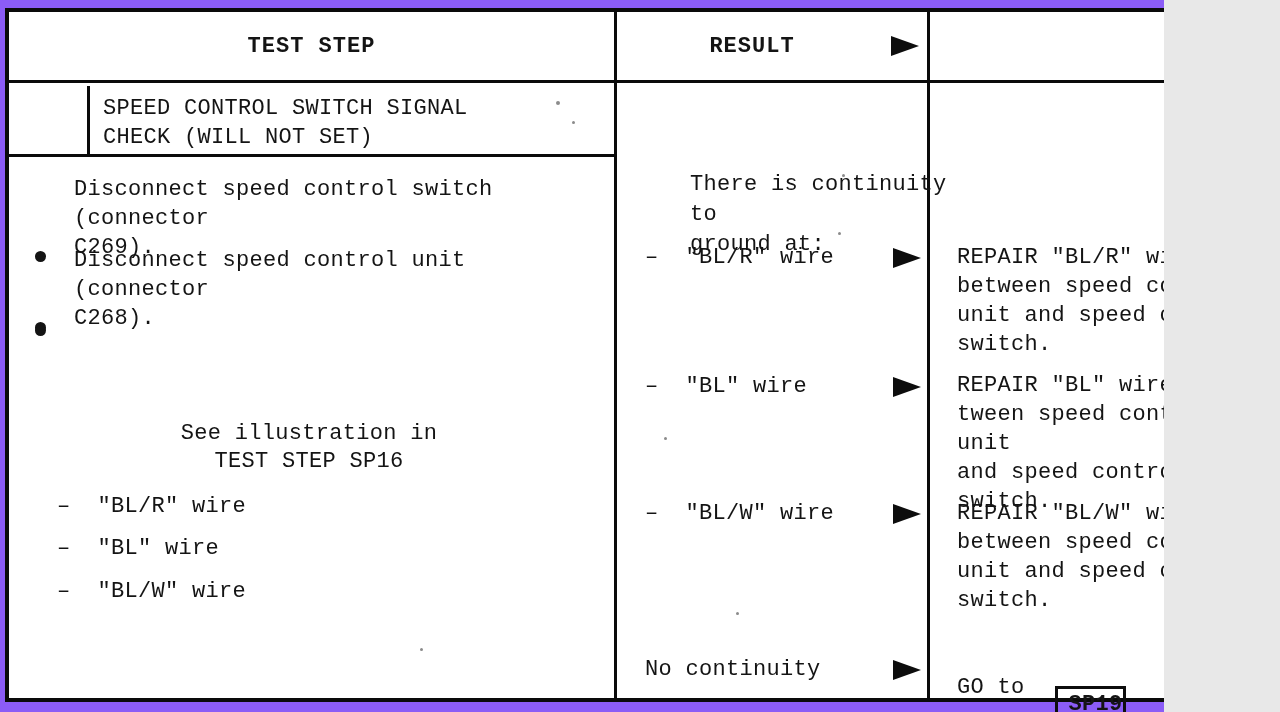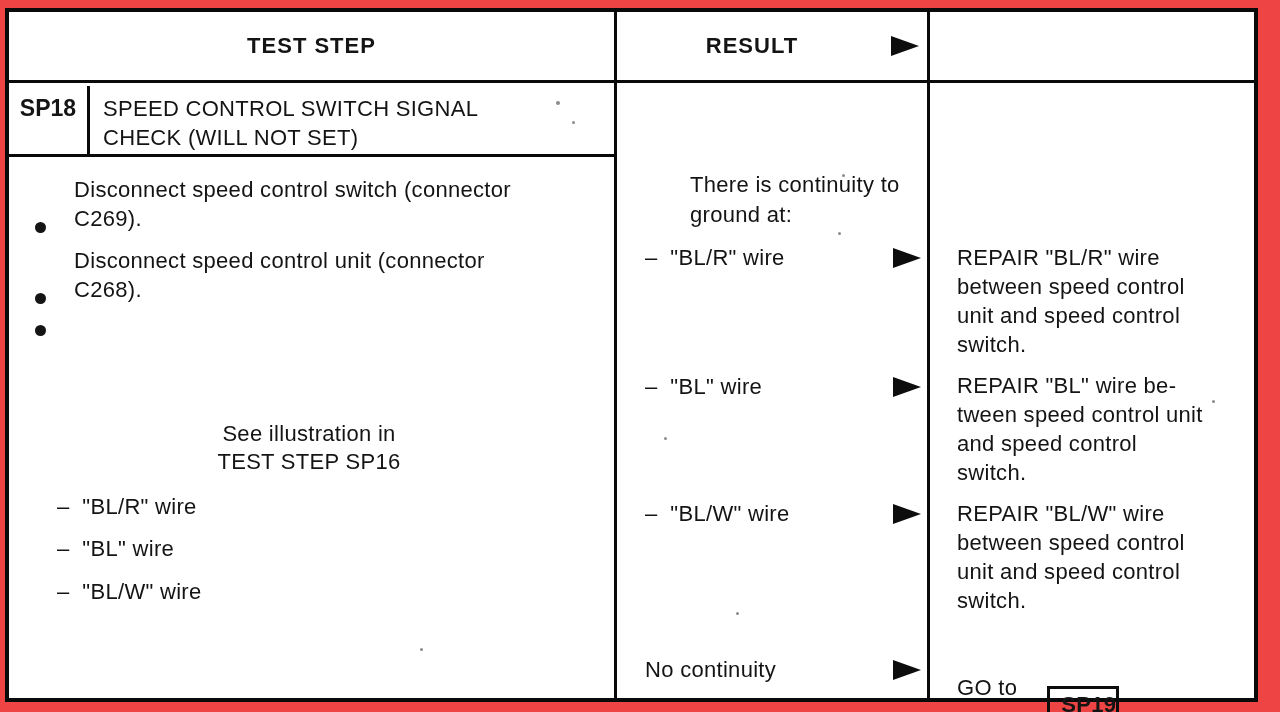--- a/index.html
+++ b/index.html
@@ -1,21 +1,21 @@
 <!DOCTYPE html>
 <html><head>
 <meta charset="utf-8">
 <style>
   html,body{margin:0;padding:0;background:#e8e8e8;}
   .page{
     position:relative;
-    width:1280px;height:712px;
-    background:#ef4444;
+    width:1164px;height:712px;
+    background:#8b5cf6;
     overflow:hidden;
-    font-family:Liberation Sans, sans-serif;
+    font-family:Liberation Mono, monospace;
     color:#141414;
   }
   .tbl{
     position:absolute;left:5px;top:8px;
     width:1245px;height:686px;
     border:4px solid #0a0a0a;
     background:#fff;
   }
   .rule{position:absolute;background:#0a0a0a;}
   .v1{left:605px;top:0;width:3px;height:686px;}
@@ -100,21 +100,20 @@
     <div class="rule v1"></div>
     <div class="rule v2"></div>
     <div class="rule hrule"></div>
     <div class="rule sprule"></div>
     <div class="rule spdiv"></div>
 
     <div class="hdr hdr-test">TEST STEP</div>
     <div class="hdr hdr-result">RESULT</div>
     <div class="arrow" style="left:882px;top:24px;"></div>
 
-    <div class="sp-id">SP18</div>
     <div class="sp-title lines">SPEED CONTROL SWITCH SIGNAL
 CHECK (WILL NOT SET)</div>
 
     <div class="bullet" style="top:163px;">
       <span class="dot"></span>
       <div class="lines">Disconnect speed control switch (connector
 C269).</div>
     </div>
     <div class="bullet" style="top:234px;">
       <span class="dot"></span>

